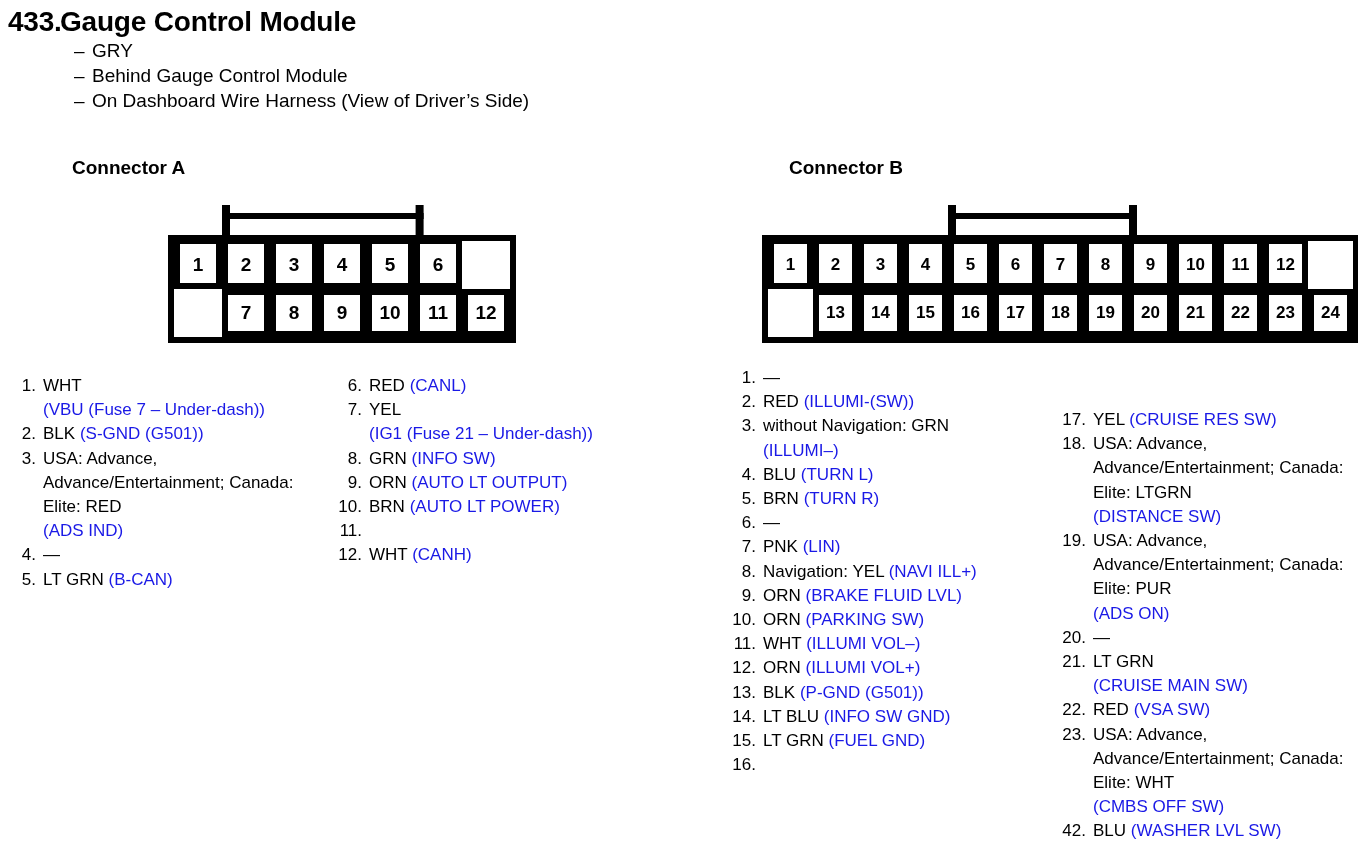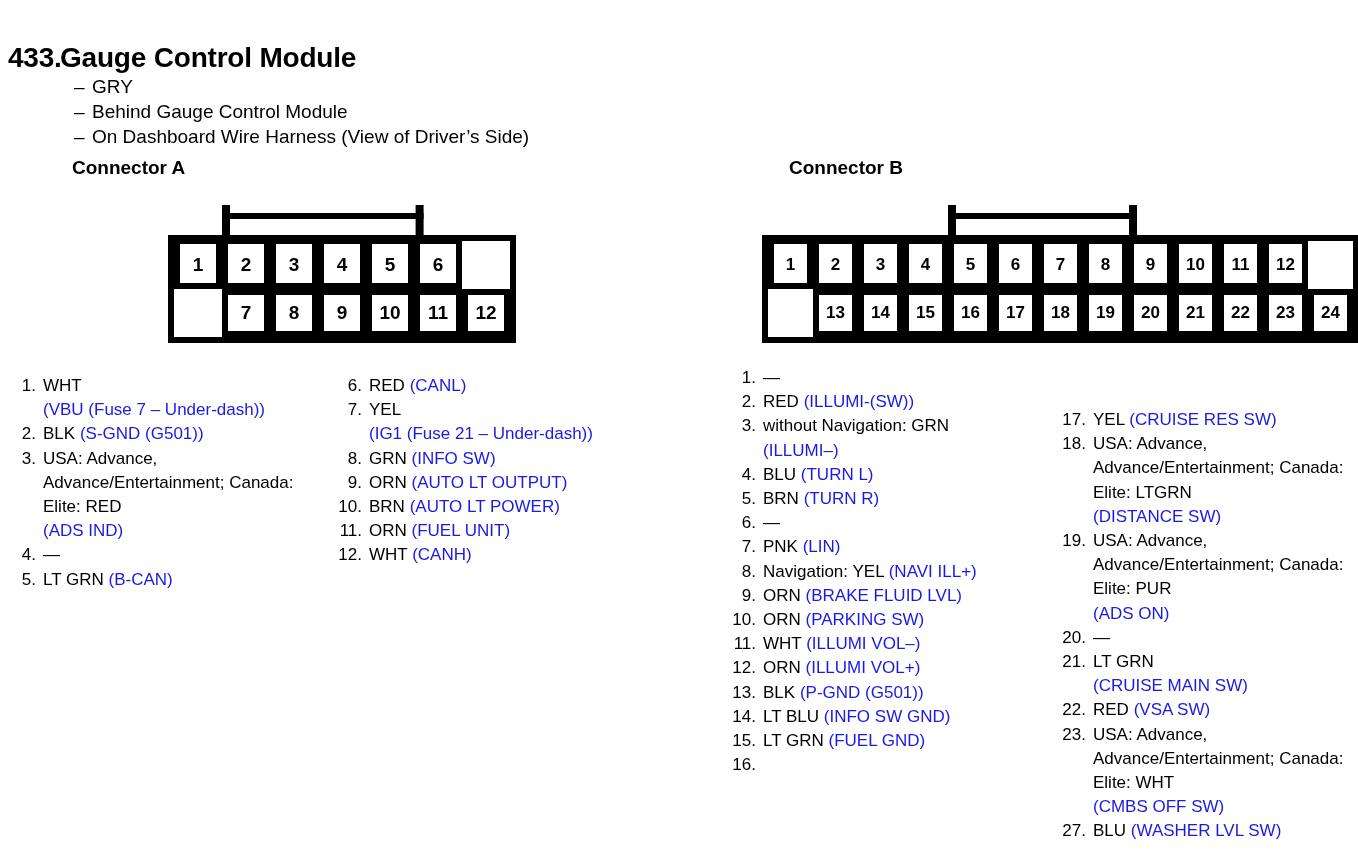--- a/index.html
+++ b/index.html
@@ -29,21 +29,20 @@
     font-size: 28px;
     font-weight: bold;
     letter-spacing: -0.2px;
   }
   .title-num {
     width: 52px;
     flex: none;
   }
   .title-text {
     white-space: nowrap;
-    margin-top: 36px;
   }
   .subline {
     font-size: 19px;
     line-height: 25px;
     margin-left: 66px;
     white-space: nowrap;
   }
   .subline .dash {
     display: inline-block;
     width: 18px;
@@ -305,21 +304,20 @@
     <div class="pin-item">
       <span class="pin-idx w3">9.</span>
       <span class="pin-body"><span>ORN</span> <span class="sig">(AUTO LT OUTPUT)</span></span>
     </div>
     <div class="pin-item">
       <span class="pin-idx w3">10.</span>
       <span class="pin-body"><span>BRN</span> <span class="sig">(AUTO LT POWER)</span></span>
     </div>
     <div class="pin-item">
       <span class="pin-idx w3">11.</span>
-      <span class="pin-body"><span>ORN</span> <span class="sig">(FUEL UNIT)</span></span>
     </div>
     <div class="pin-item">
       <span class="pin-idx w3">12.</span>
       <span class="pin-body"><span>WHT</span> <span class="sig">(CANH)</span></span>
     </div>
   </div>
 <div class="pinlist" id="list-b-col1">
     <div class="pin-item">
       <span class="pin-idx w3">1.</span>
       <span class="pin-body"><span>—</span></span>
@@ -407,16 +405,16 @@
     </div>
     <div class="pin-item">
       <span class="pin-idx w3">22.</span>
       <span class="pin-body"><span>RED</span> <span class="sig">(VSA SW)</span></span>
     </div>
     <div class="pin-item">
       <span class="pin-idx w3">23.</span>
       <span class="pin-body"><span>USA: Advance, Advance/Entertainment; Canada: Elite: WHT</span><br><span class="sig">(CMBS OFF SW)</span></span>
     </div>
     <div class="pin-item">
-      <span class="pin-idx w3">27.</span>
+      <span class="pin-idx w3">42.</span>
       <span class="pin-body"><span>BLU</span> <span class="sig">(WASHER LVL SW)</span></span>
     </div>
   </div>
 
 </body></html>

